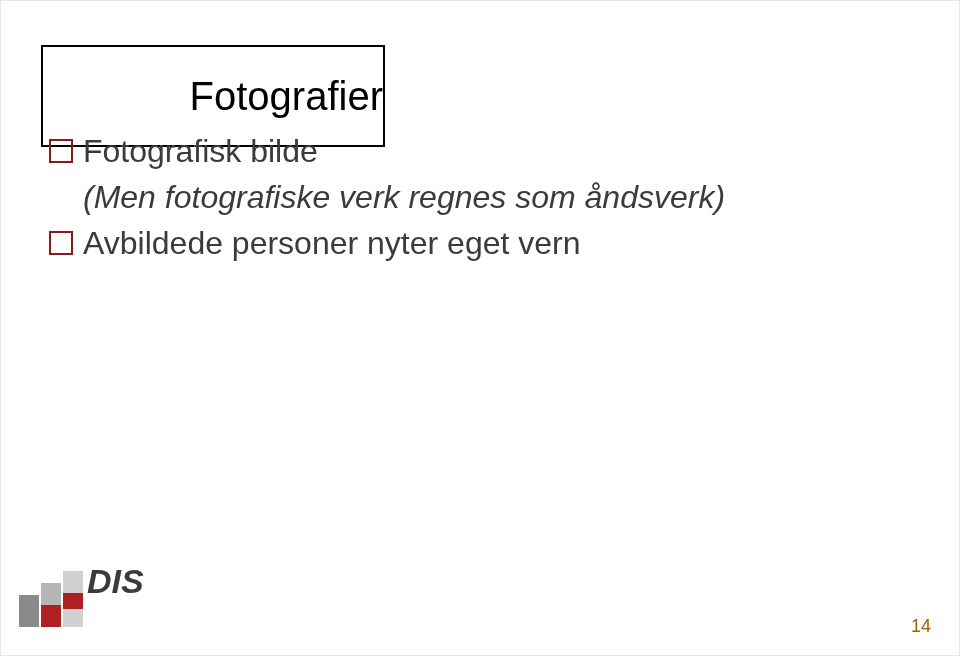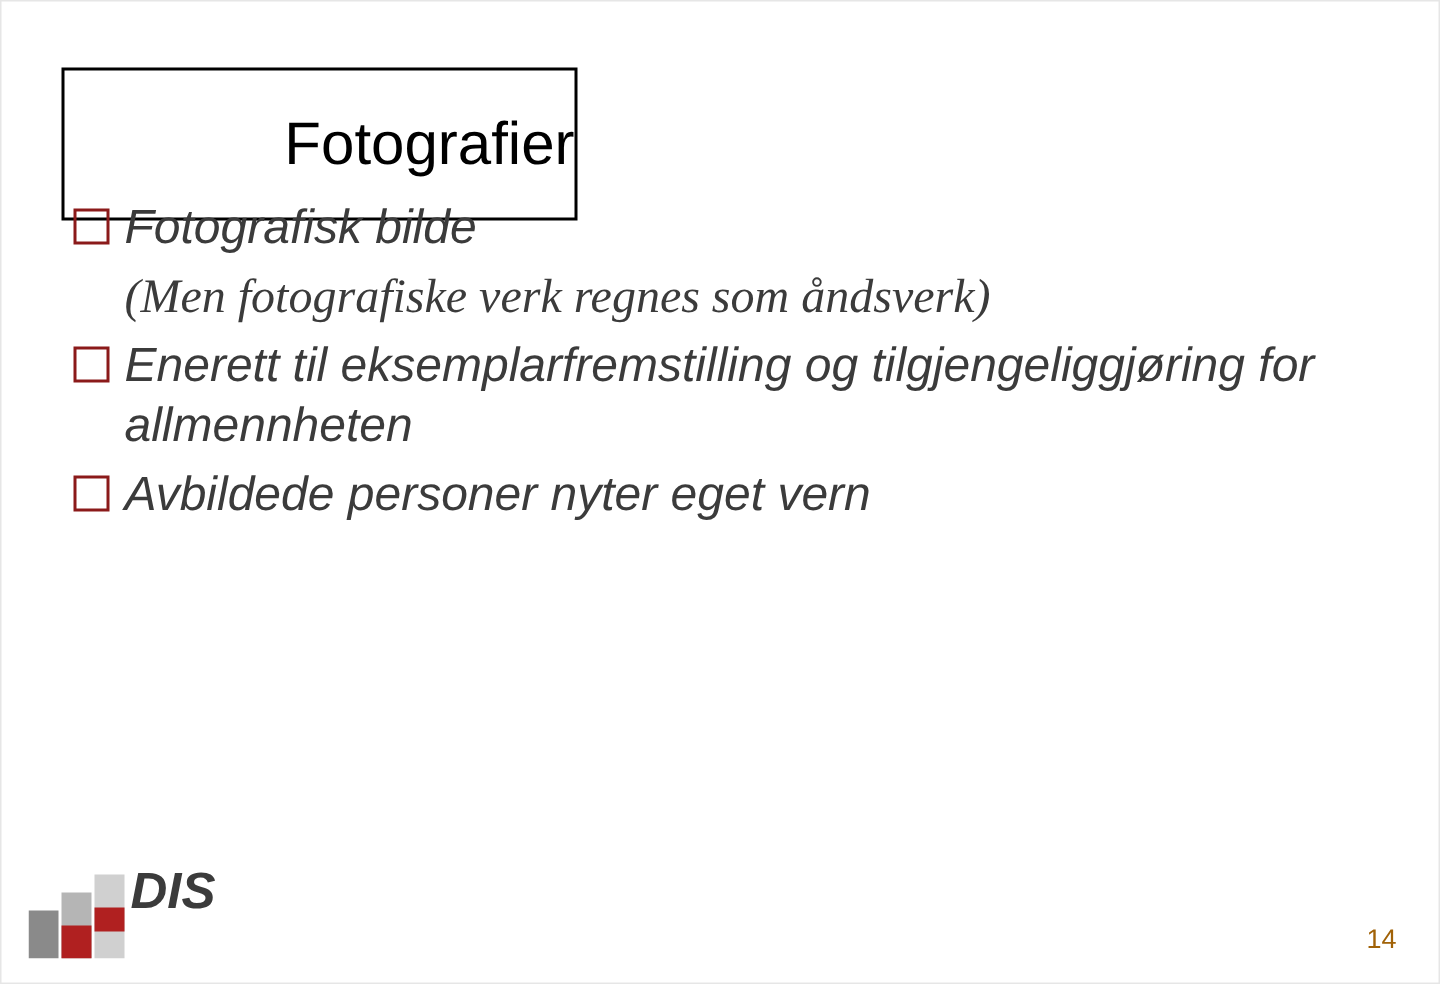--- a/index.html
+++ b/index.html
@@ -46,37 +46,35 @@
   .bullet-square {
     width: 24px;
     height: 24px;
     border: 2.5px solid #8b1a1a;
     margin-right: 10px;
     margin-top: 8px;
     flex: 0 0 auto;
   }
   .bullet-text {
     font-size: 32px;
-    font-style: italic;
     color: #3b3b3b;
     line-height: 1.25;
   }
   .continuation {
     margin-left: 34px;
     font-size: 32px;
     font-style: italic;
     color: #3b3b3b;
     line-height: 1.25;
     margin-bottom: 6px;
-    font-family: Liberation Serif, serif;
   }
   .logo {
     position: absolute;
     left: 18px;
-    bottom: 16px;
+    bottom: 28px;
     width: 150px;
     height: 80px;
   }
   .page-num {
     position: absolute;
     right: 28px;
     bottom: 18px;
     font-size: 18px;
     color: #a16207;
   }
@@ -93,24 +91,20 @@
   </div>
 
   <div class="bullets">
 
     <div class="bullet-row">
       <div class="bullet-square"></div>
       <div class="bullet-text">Fotografisk bilde</div>
     </div>
     <div class="continuation">(Men fotografiske verk regnes som åndsverk)</div>
 
-    <div class="bullet-row">
-      <div class="bullet-square"></div>
-      <div class="bullet-text">Enerett til eksemplarfremstilling og tilgjengeliggjøring for allmennheten</div>
-    </div>
 
 
     <div class="bullet-row">
       <div class="bullet-square"></div>
       <div class="bullet-text">Avbildede personer nyter eget vern</div>
     </div>
 
   </div>
 
   <div class="logo">

